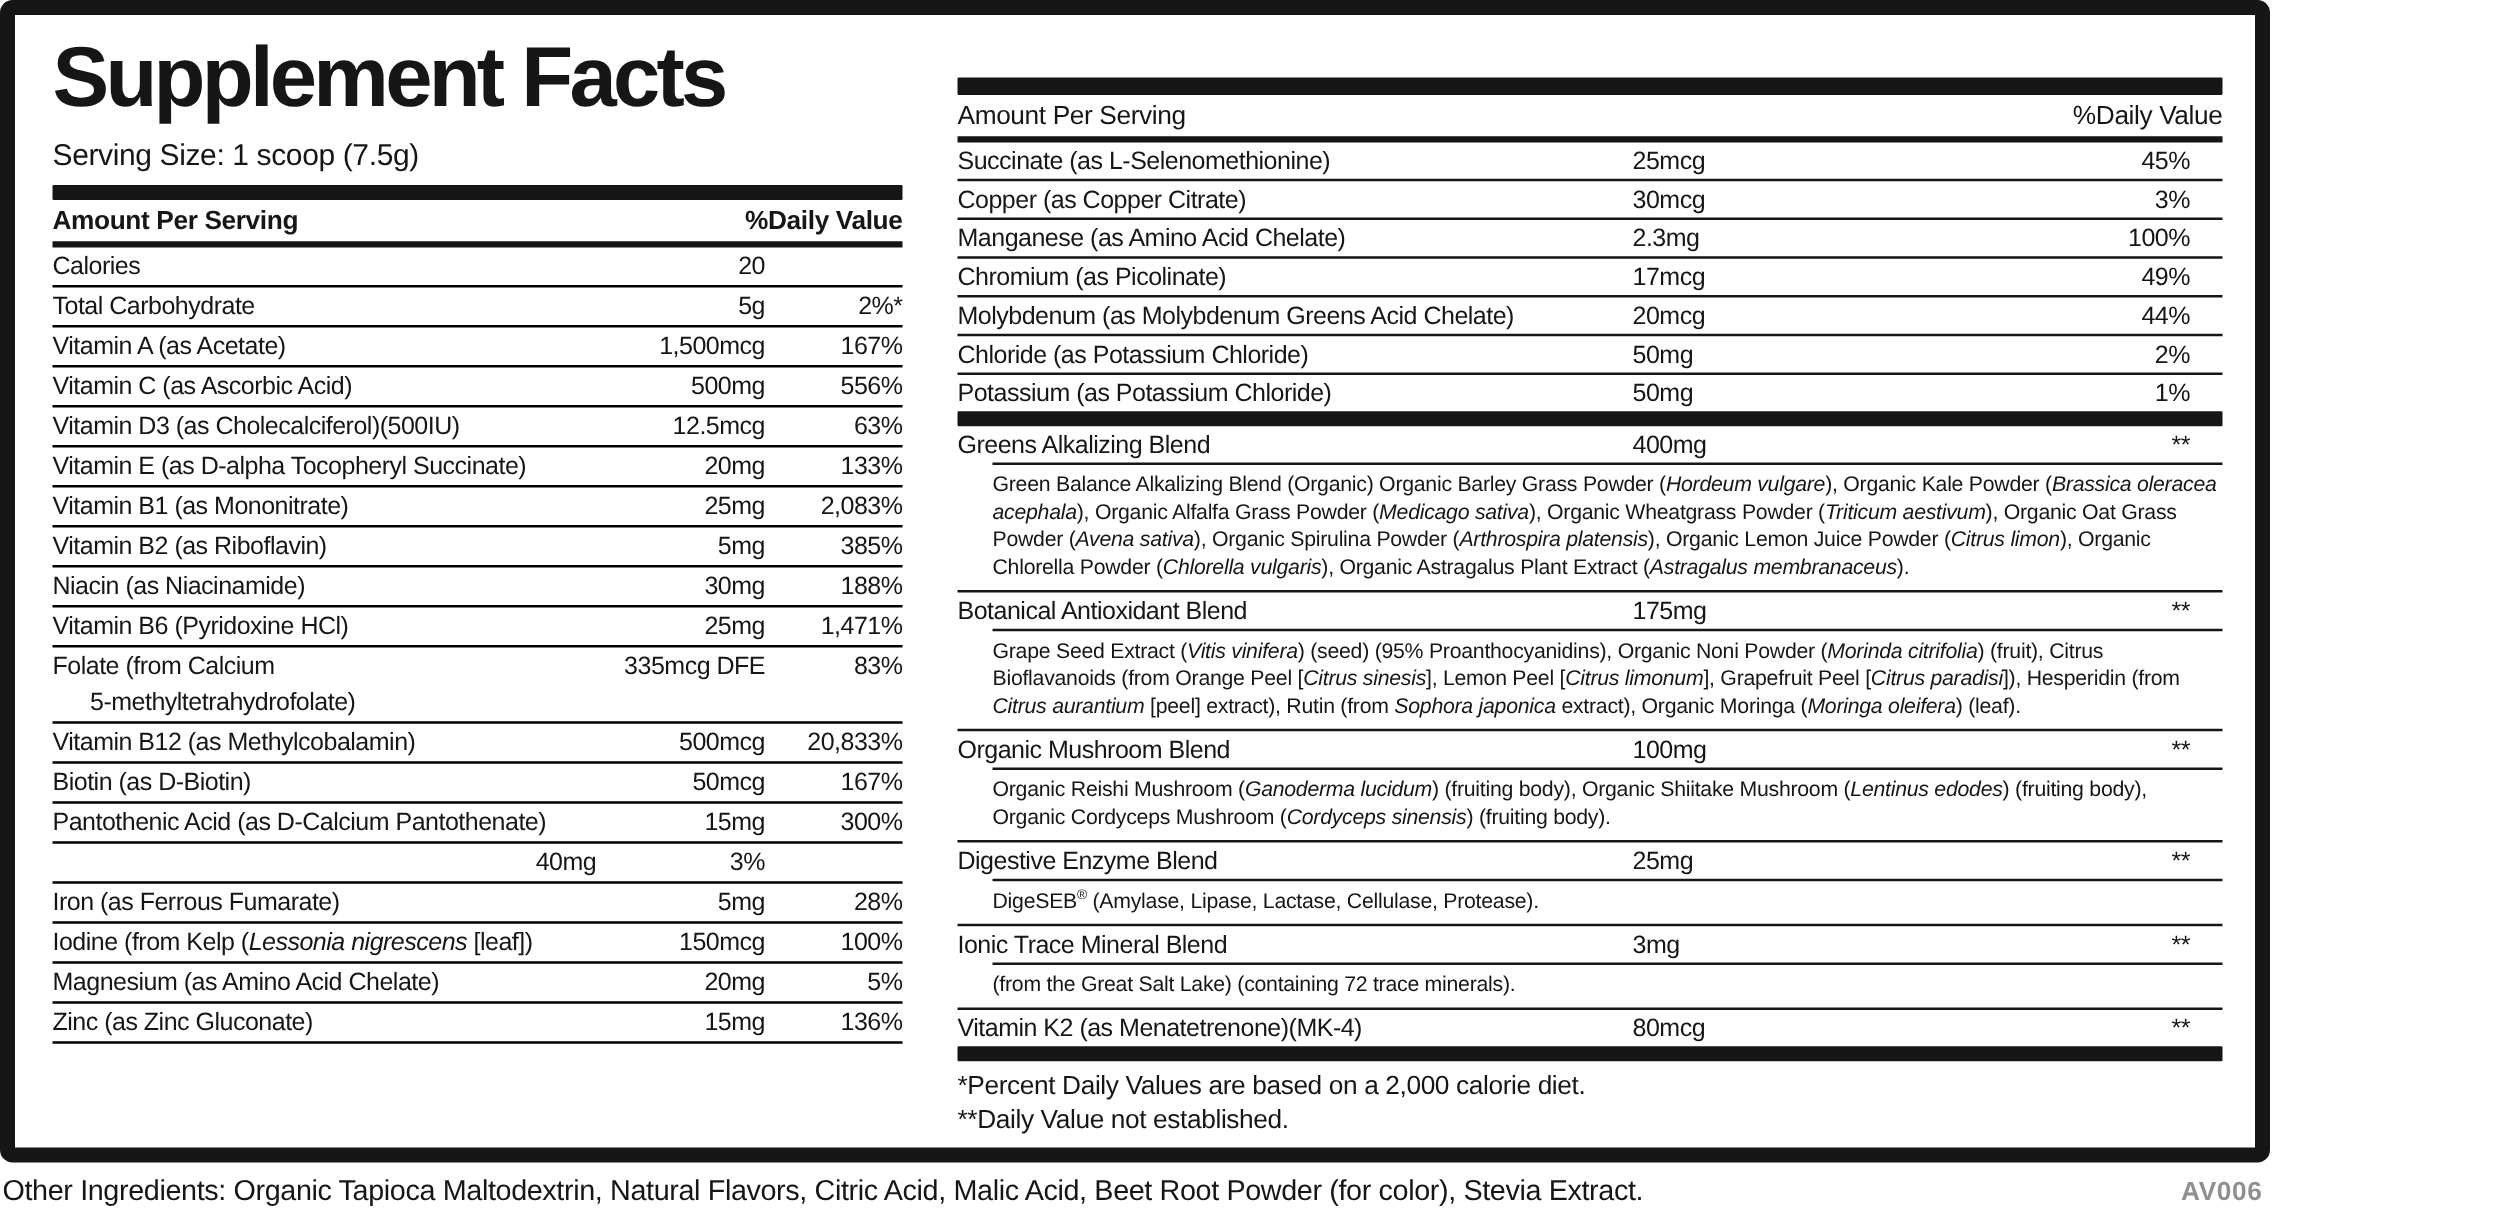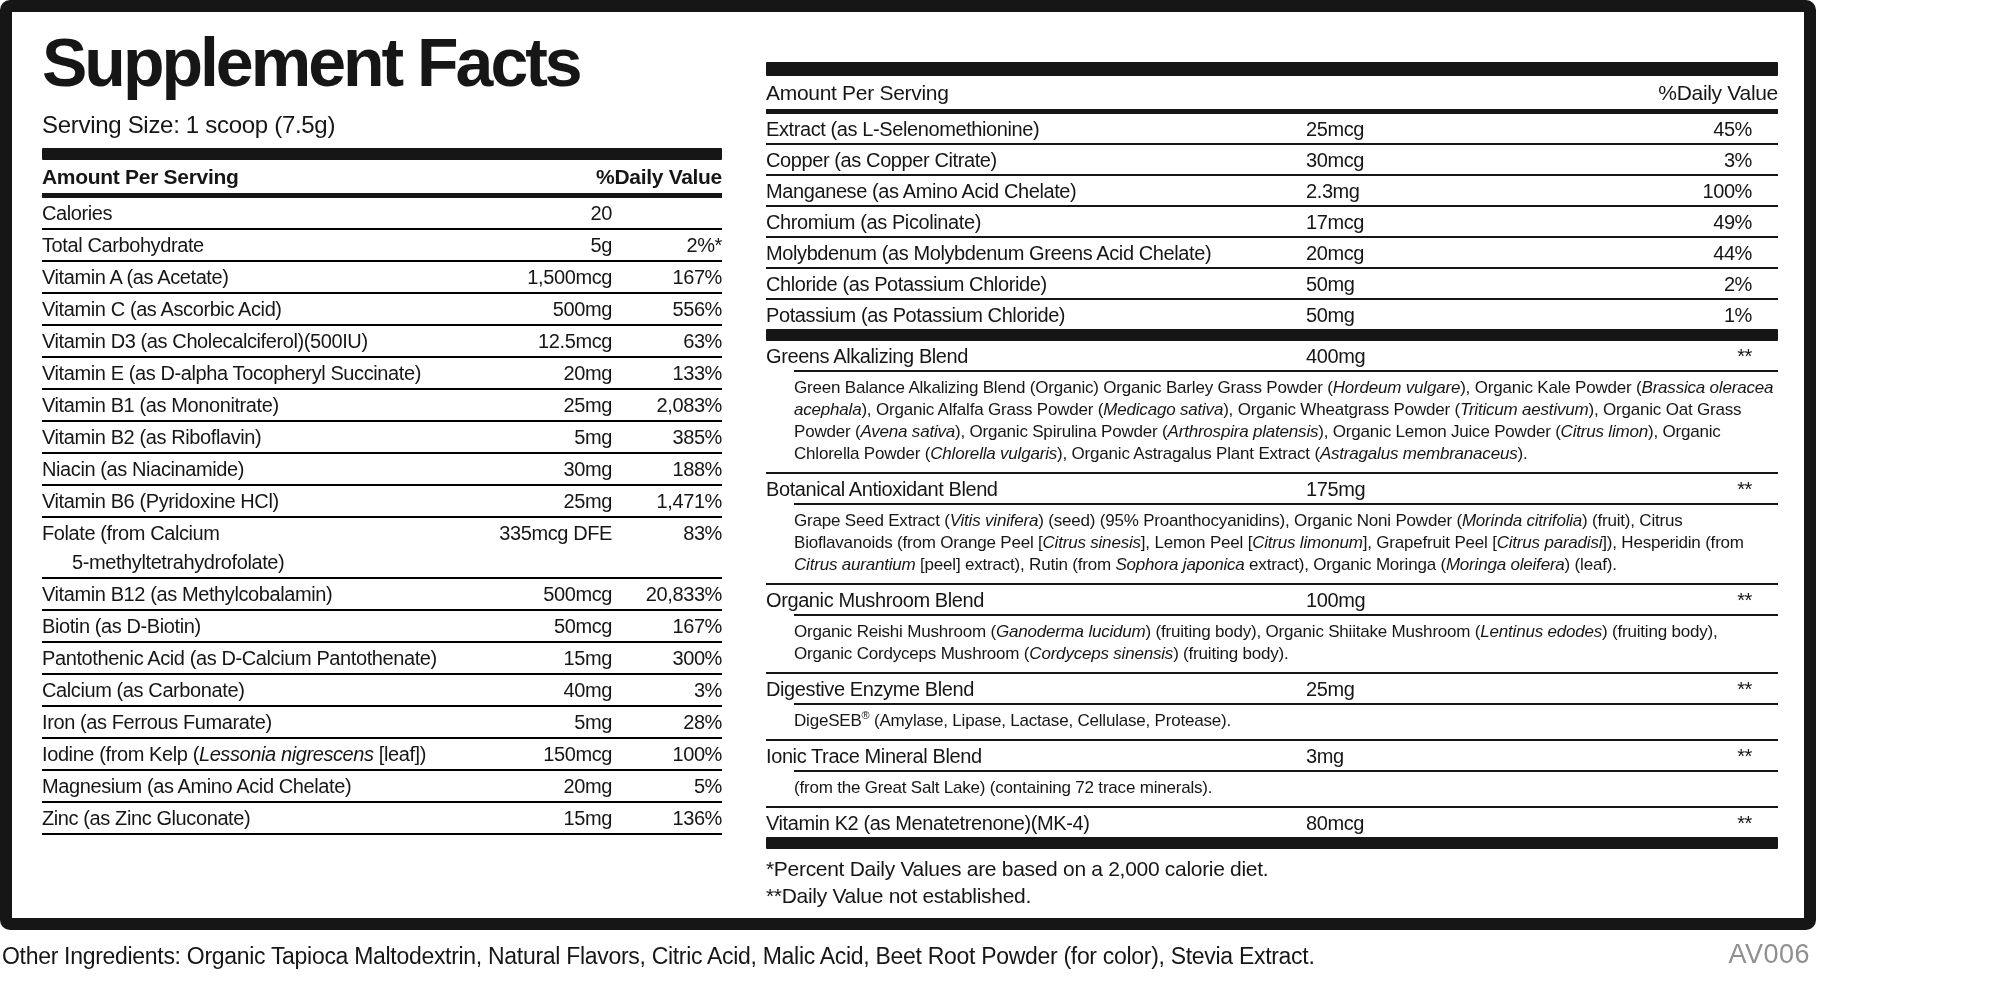--- a/index.html
+++ b/index.html
@@ -36,21 +36,21 @@
   .blend{border-bottom:2px solid #161616;}
   .blend:last-child{border-bottom:none;}
   .blend .rrow{padding-top:1px;}
   .desc{margin-left:28px;border-top:2px solid #161616;font-size:17px;line-height:22px;
         letter-spacing:-0.2px;padding:5px 0 7px 0;}
   .desc i{font-style:italic;}
   .desc sup{font-size:11px;line-height:0;}
   .footnotes{font-size:21px;letter-spacing:-0.3px;line-height:27px;margin-top:6px;}
   .footer{display:flex;justify-content:space-between;align-items:flex-end;padding:9px 6px 0 2px;}
   .other-ing{font-size:23px;letter-spacing:-0.3px;}
-  .code{font-size:27px;letter-spacing:0.5px;color:#8f8f8f;}
+  .code{font-size:21px;letter-spacing:0.5px;color:#8f8f8f;font-weight:bold;}
 </style>
 </head>
 <body>
 
 <div class="wrap">
   <div class="panel">
 
     <div class="col-left">
       <h1 class="title">Supplement Facts</h1>
       <div class="serving-block">
@@ -127,21 +127,20 @@
             <div class="lbl">Biotin (as D-Biotin)</div>
             <div class="amt">50mcg</div>
             <div class="dv">167%</div>
           </div>
           <div class="lrow">
             <div class="lbl">Pantothenic Acid (as D-Calcium Pantothenate)</div>
             <div class="amt">15mg</div>
             <div class="dv">300%</div>
           </div>
           <div class="lrow">
-            <div class="lbl">Calcium (as Carbonate)</div>
             <div class="amt">40mg</div>
             <div class="dv">3%</div>
           </div>
           <div class="lrow">
             <div class="lbl">Iron (as Ferrous Fumarate)</div>
             <div class="amt">5mg</div>
             <div class="dv">28%</div>
           </div>
           <div class="lrow">
             <div class="lbl"><span>Iodine (from Kelp (</span><i>Lessonia nigrescens</i><span> [leaf])</span></div>
@@ -162,21 +161,21 @@
     </div>
 
     <div class="col-right">
       <div class="bar tall"></div>
       <div class="thead">
         <span>Amount Per Serving</span>
         <span>%Daily Value</span>
       </div>
       <div id="right-rows">
           <div class="rrow">
-            <div class="lbl">Extract (as L-Selenomethionine)</div>
+            <div class="lbl">Succinate (as L-Selenomethionine)</div>
             <div class="amt">25mcg</div>
             <div class="dv">45%</div>
           </div>
           <div class="rrow">
             <div class="lbl">Copper (as Copper Citrate)</div>
             <div class="amt">30mcg</div>
             <div class="dv">3%</div>
           </div>
           <div class="rrow">
             <div class="lbl">Manganese (as Amino Acid Chelate)</div>

